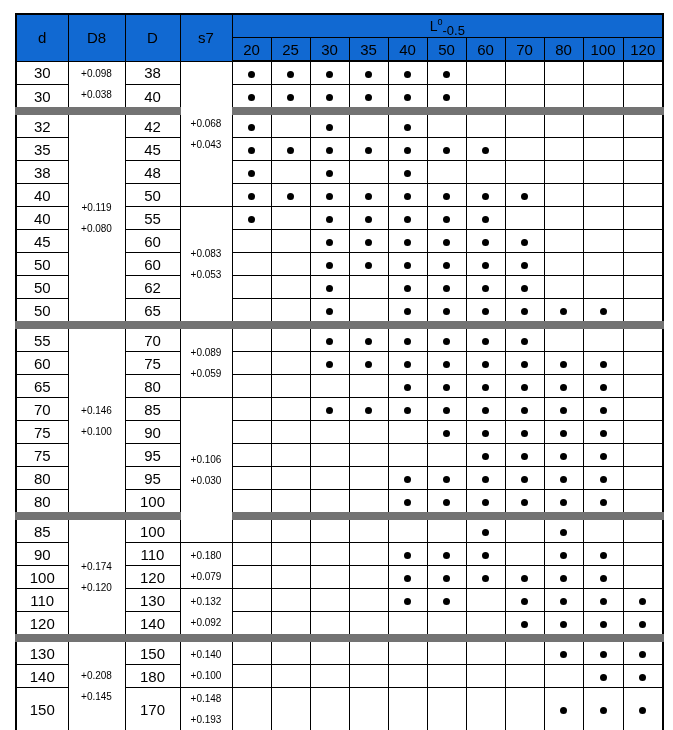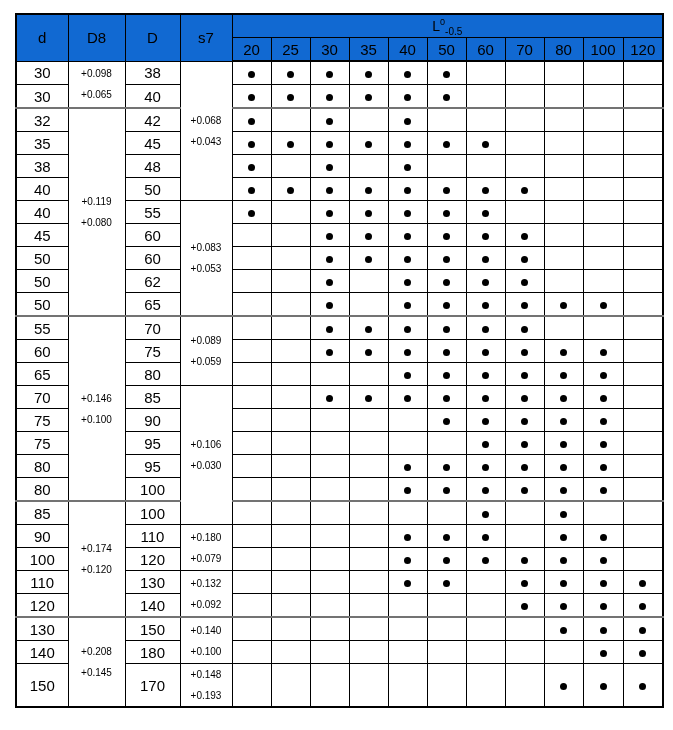--- a/index.html
+++ b/index.html
@@ -45,39 +45,39 @@
   }
   th.l-head {
     font-size: 14px;
   }
   th.l-head sup {
     font-size: 9px;
     vertical-align: super;
     line-height: 0;
   }
   th.l-head sub {
-    font-size: 10px;
+    font-size: 13px;
     vertical-align: sub;
     line-height: 0;
   }
   tbody td {
     font-size: 15px;
     height: 22px;
     background: #ffffff;
   }
   tbody td.tol {
     font-size: 10px;
     margin-top: 47px;
   }
   .tol div {
     height: 21px;
     line-height: 21px;
   }
   tr.group-top td {
-    border-top: 2px solid #737373;
+    border-top: 8px solid #737373;
   }
   tr.last-row td {
     height: 42px;
   }
   .dot {
     display: inline-block;
     width: 7px;
     height: 7px;
     border-radius: 50%;
     background: #000;
@@ -126,21 +126,21 @@
           <th>80</th>
           <th>100</th>
           <th>120</th>
         </tr>
     </thead>
     <tbody id="table-body">
         <tr>
           <td>30</td>
           <td rowspan="2" class="tol">
             <div>+0.098</div>
-            <div>+0.065</div>
+            <div>+0.038</div>
           </td>
           <td>38</td>
           <td rowspan="6" class="tol">
             <div>+0.068</div>
             <div>+0.043</div>
           </td>
           <td><span class="dot"></span></td>
           <td><span class="dot"></span></td>
           <td><span class="dot"></span></td>
           <td><span class="dot"></span></td>

